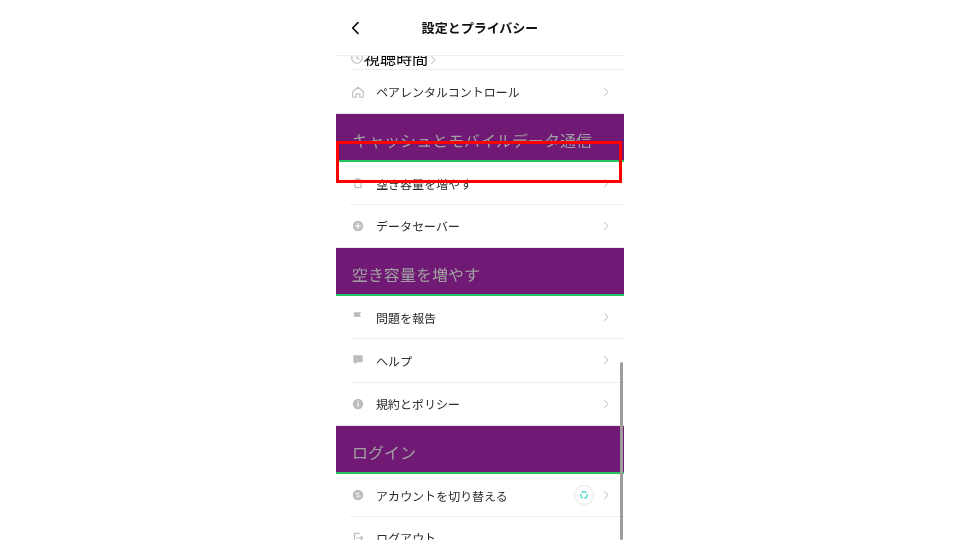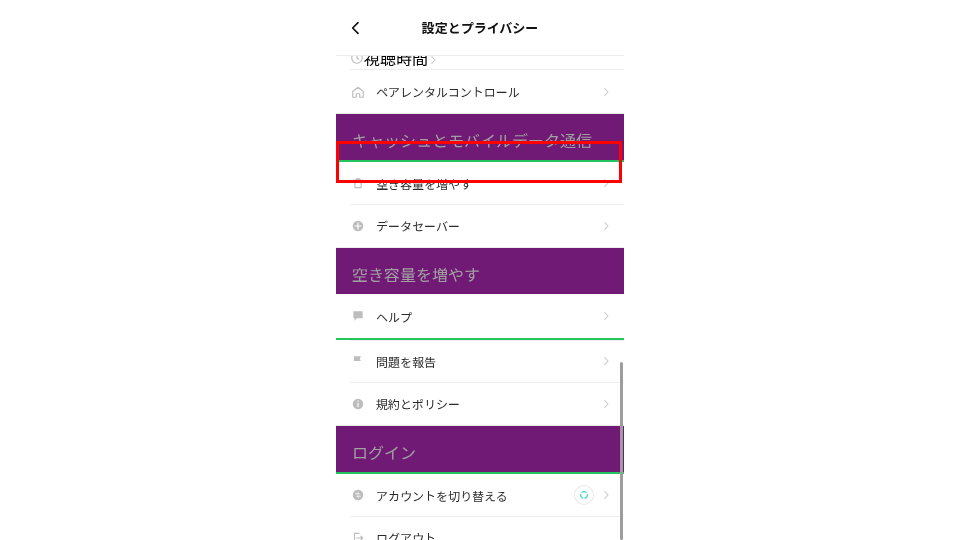--- a/index.html
+++ b/index.html
@@ -191,40 +191,40 @@
       </span>
       <span class="label">データセーバー</span>
       <span class="chevron">
         <svg viewBox="0 0 24 24" width="10" height="10">
             <path d="M9 4l8 8-8 8" fill="none" stroke="#c7c7c7" stroke-width="2.5" stroke-linecap="round" stroke-linejoin="round"></path>
           </svg>
       </span>
     </div>
 
     <div class="section-header">空き容量を増やす</div>
+    <div class="row group-top">
+      <span class="icon">
+        <svg viewBox="0 0 24 24" width="14" height="14">
+            <path d="M5 3v18M5 4h12l-2 4 2 4H5" fill="#bdbdbd"></path>
+          </svg>
+      </span>
+      <span class="label">問題を報告</span>
+      <span class="chevron">
+        <svg viewBox="0 0 24 24" width="10" height="10">
+            <path d="M9 4l8 8-8 8" fill="none" stroke="#c7c7c7" stroke-width="2.5" stroke-linecap="round" stroke-linejoin="round"></path>
+          </svg>
+      </span>
+    </div>
     <div class="row">
       <span class="icon">
         <svg viewBox="0 0 24 24" width="14" height="14">
             <path d="M4 4h16v12H10l-4 4v-4H4z" fill="#bdbdbd"></path>
           </svg>
       </span>
       <span class="label">ヘルプ</span>
-      <span class="chevron">
-        <svg viewBox="0 0 24 24" width="10" height="10">
-            <path d="M9 4l8 8-8 8" fill="none" stroke="#c7c7c7" stroke-width="2.5" stroke-linecap="round" stroke-linejoin="round"></path>
-          </svg>
-      </span>
-    </div>
-    <div class="row group-top">
-      <span class="icon">
-        <svg viewBox="0 0 24 24" width="14" height="14">
-            <path d="M5 3v18M5 4h12l-2 4 2 4H5" fill="#bdbdbd"></path>
-          </svg>
-      </span>
-      <span class="label">問題を報告</span>
       <span class="chevron">
         <svg viewBox="0 0 24 24" width="10" height="10">
             <path d="M9 4l8 8-8 8" fill="none" stroke="#c7c7c7" stroke-width="2.5" stroke-linecap="round" stroke-linejoin="round"></path>
           </svg>
       </span>
     </div>
     <div class="row group-bottom">
       <span class="icon">
         <svg viewBox="0 0 24 24" width="14" height="14">
             <circle cx="12" cy="12" r="9" fill="#bdbdbd"></circle>

